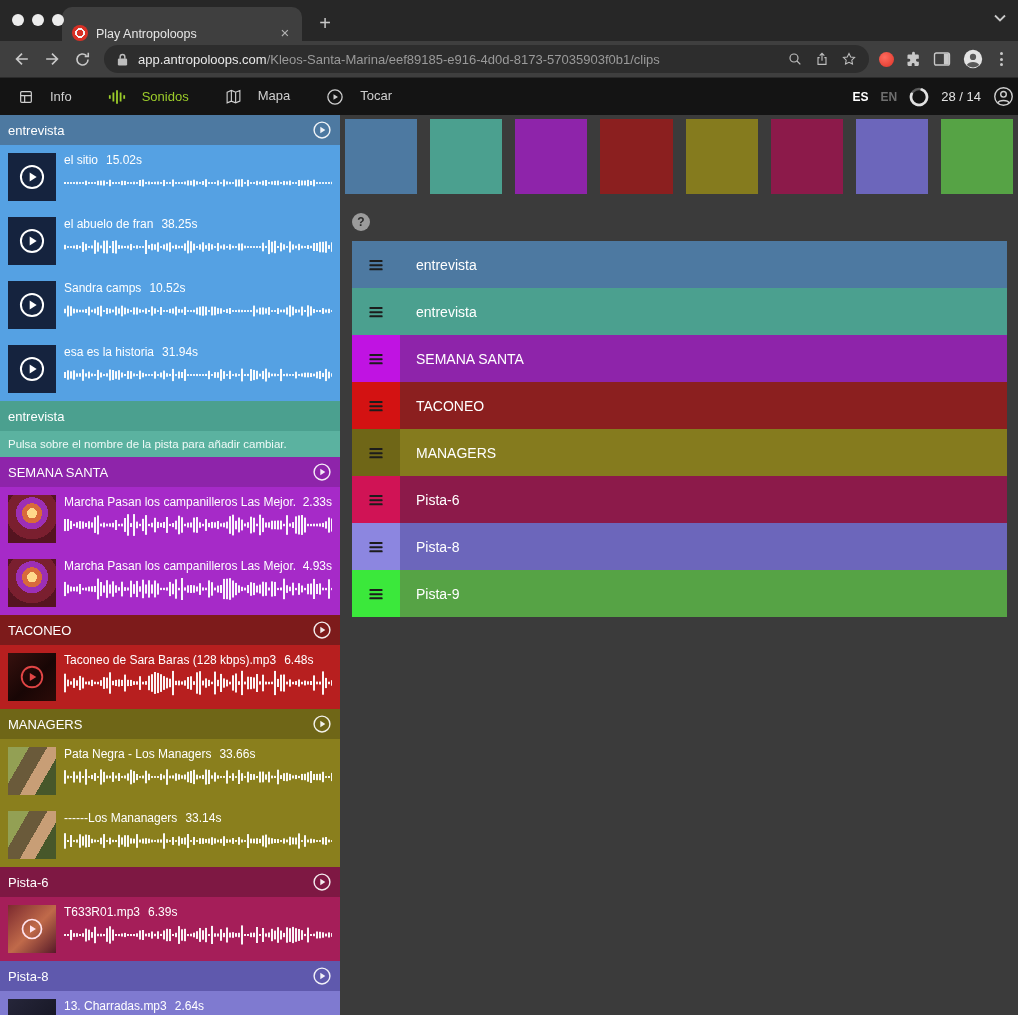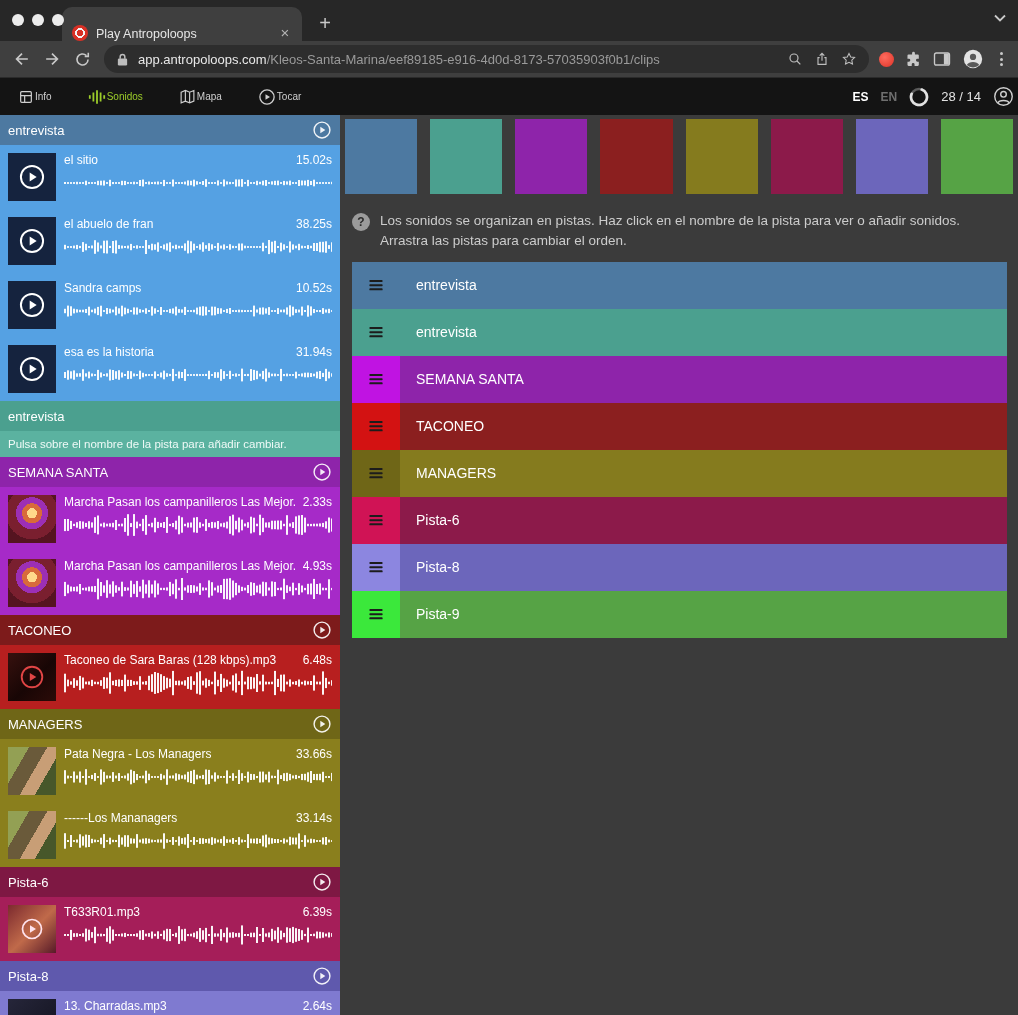--- a/index.html
+++ b/index.html
@@ -39,21 +39,21 @@
   
   .app-header { height:37px; background:#141414; display:flex; align-items:center; }
   .header-photo { width:340px; height:37px; flex:none; display:flex; align-items:center; padding:0 8px;
     background:
       linear-gradient(rgba(0,0,0,.18), rgba(0,0,0,.32)),
       linear-gradient(90deg,#6e5747 0%,#8a7a5c 12%,#53683e 26%,#3e5a33 40%,#5d7a42 52%,#70593d 62%,#9c6a4e 72%,#b5654a 82%,#8a4434 90%,#6b3328 100%);
   }
   .header-title { font-size:12px; color:#fff; text-shadow:0 1px 2px rgba(0,0,0,.95); white-space:nowrap; }
   .header-title b { font-weight:700; }
   .nav { display:flex; align-items:center; gap:36px; margin-left:18px; }
-  .nav-item { display:flex; align-items:center; gap:1px; font-size:10px; color:#cfcfcf; }
+  .nav-item { display:flex; gap:16px; font-size:13px; color:#cfcfcf; }
   .header-right { margin-left:auto; display:flex; align-items:center; gap:12px; padding-right:4px; }
   .lang-es { font-size:12px; color:#ffffff; font-weight:700; }
   .lang-en { font-size:12px; color:#6f6f6f; font-weight:700; }
   .counter { font-size:13px; color:#e3e3e3; white-space:nowrap; }
 
   
   .app-body { display:flex; height:900px; }
 
   
   .sidebar { width:340px; flex:none; overflow:hidden; background:#2e2e2e; }
@@ -62,21 +62,21 @@
   .s-play { color:rgba(255,255,255,.92); }
   .clip { height:64px; padding:8px; display:flex; gap:8px; }
   .thumb { width:48px; height:48px; flex:none; display:flex; align-items:center; justify-content:center; }
   .thumb-play   { background:#15233e; color:#fff; }
   .thumb-virgin { background: radial-gradient(circle at 50% 38%, #ffd98a 0 5px, #d86a3a 5px 10px, #9c2fb5 10px 16px, #7a1f2f 16px 26px, #551420 26px); }
   .thumb-taconeo{ background: linear-gradient(135deg,#37110e,#180605 55%,#2c0b08); color:#e04545; }
   .thumb-mgr    { background: linear-gradient(120deg,#93a054 0 28%, #6a5a3a 28% 52%, #c89e76 52% 72%, #47572a 72%); }
   .thumb-p6     { background: linear-gradient(135deg,#7c2a2f,#c06a4a 52%,#571a28); color:#ffe3ee; }
   .thumb-p8     { background: linear-gradient(135deg,#26263a,#11111d); color:#fff; }
   .clip-main { flex:1; min-width:0; display:flex; flex-direction:column; }
-  .clip-top { display:flex; justify-content:space-between; gap:8px; font-size:12px; color:#fff; line-height:14px; }
+  .clip-top { display:flex; justify-content:flex-start; gap:8px; font-size:12px; color:#fff; line-height:14px; }
   .clip-title { overflow:hidden; white-space:nowrap; }
   .clip-dur { flex:none; }
   .waveform { height:26px; margin-top:3px; overflow:hidden; }
   .s-note { height:26px; display:flex; align-items:center; padding:0 8px; font-size:11.5px; color:#effaf7; }
 
   
   .main { flex:1; min-width:0; display:flex; flex-direction:column; }
   .swatches { display:flex; gap:13px; padding:4px 5px 0 5px; }
   .swatch { flex:1; height:75px; }
   .help { display:flex; gap:10px; padding:17px 22px 0 12px; }
@@ -1383,21 +1383,20 @@
       <div class="swatch" style="background: rgb(142, 36, 170);"></div>
       <div class="swatch" style="background: rgb(139, 31, 31);"></div>
       <div class="swatch" style="background: rgb(133, 123, 30);"></div>
       <div class="swatch" style="background: rgb(140, 26, 74);"></div>
       <div class="swatch" style="background: rgb(108, 102, 187);"></div>
       <div class="swatch" style="background: rgb(86, 163, 69);"></div>
     </div>
 
     <div class="help">
       <span class="help-icon">?</span>
-      <p class="help-text">Los sonidos se organizan en pistas. Haz click en el nombre de la pista para ver o añadir sonidos. Arrastra las pistas para cambiar el orden.</p>
     </div>
 
     <div class="tracks">
       <div class="track-row" style="background: rgb(77, 121, 161);">
         <div class="handle" style="background: rgb(77, 121, 161);">
             <svg width="20" height="20" viewBox="0 0 24 24">
               <use href="#grip"></use>
             </svg>
           </div>
         <div class="track-label">entrevista</div>

